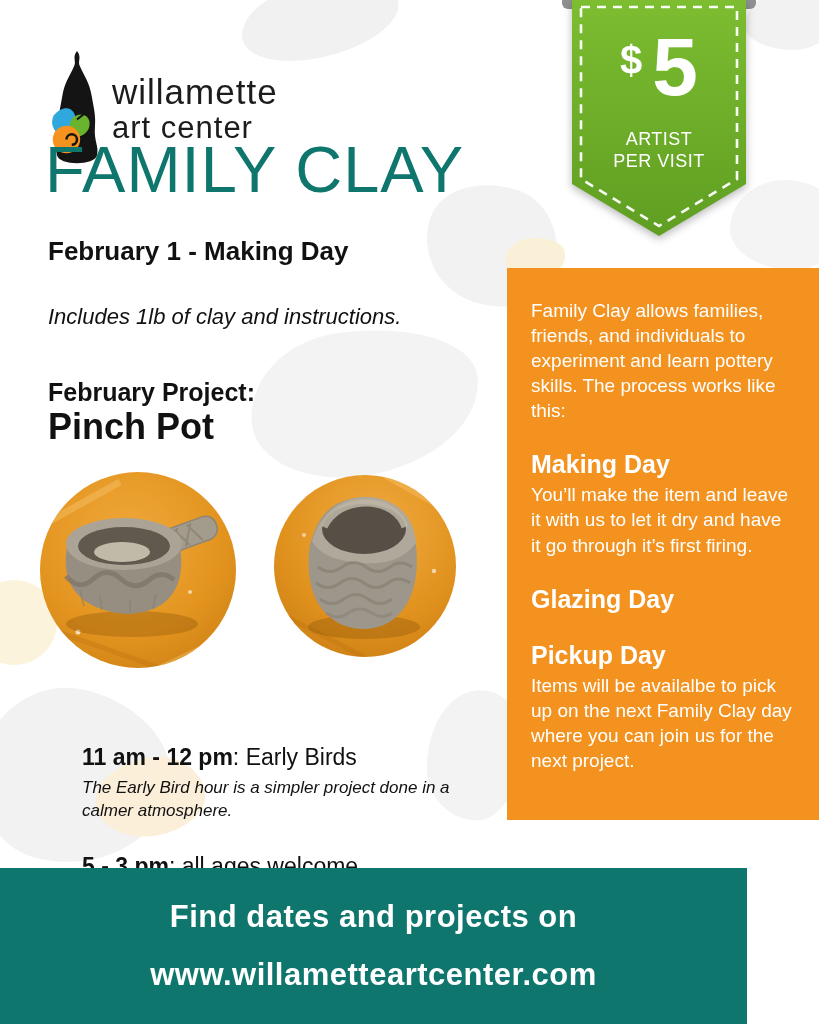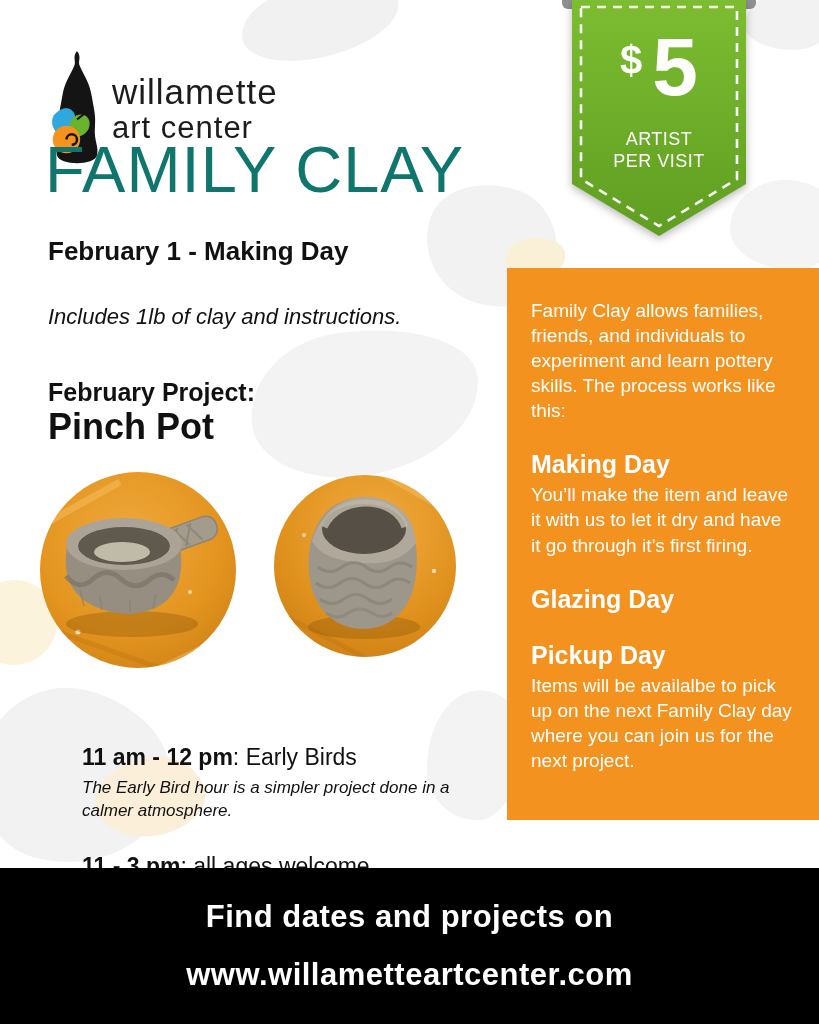--- a/index.html
+++ b/index.html
@@ -40,21 +40,21 @@
   .sched-time{font-weight:bold;}
   .sched-note{font-size:17px;font-style:italic;width:392px;line-height:1.38;margin-top:5px;}
   .sched-gap{margin-top:30px;}
   
   .info-panel{position:absolute;left:507px;top:268px;width:312px;height:552px;background:#f3921f;
               color:#fff;box-sizing:border-box;padding:30px 26px 0 24px;z-index:3;}
   .info-intro{font-size:19px;line-height:1.32;}
   .info-heading{font-size:25px;font-weight:bold;margin-top:27px;margin-bottom:3px;}
   .info-body{font-size:19px;line-height:1.32;}
   
-  .footer{position:absolute;left:0;top:868px;width:819px;height:156px;background:#000000;z-index:2;
+  .footer{position:absolute;left:0;top:868px;width:747px;height:156px;background:#0f766e;z-index:2;
           display:flex;flex-direction:column;justify-content:center;align-items:center;gap:22px;}
   .footer-line{color:#fff;font-size:31px;font-weight:bold;letter-spacing:.5px;}
 </style>
 </head>
 <body>
 
 <div class="page">
 
   <div class="blob" style="left:240px;top:-18px;width:160px;height:75px;background:#f1f1f1;border-radius:48% 52% 55% 45%/55% 48% 52% 45%;transform:rotate(-12deg);"></div>
   <div class="blob" style="left:745px;top:-10px;width:90px;height:60px;background:#f2f2f2;border-radius:50% 50% 45% 55%/60% 40% 60% 40%;"></div>
@@ -171,21 +171,21 @@
       </g>
     </svg>
   </div>
 
   <div class="schedule">
     <div class="sched-line">
       <span class="sched-time">11 am - 12 pm</span><span>: Early Birds</span>
     </div>
     <div class="sched-note">The Early Bird hour is a simpler project done in a calmer atmosphere.</div>
     <div class="sched-line sched-gap">
-      <span class="sched-time">11 - 3 pm</span><span>: all ages welcome</span>
+      <span class="sched-time">5 - 3 pm</span><span>: all ages welcome</span>
     </div>
   </div>
 
   <div class="info-panel">
     <div class="info-intro">Family Clay allows families, friends, and individuals to experiment and learn pottery skills. The process works like this:</div>
     <div class="info-heading">Making Day</div>
     <div class="info-body">You’ll make the item and leave it with us to let it dry and have it go through it’s first firing.</div>
     <div class="info-heading">Glazing Day</div>
     <div class="info-heading">Pickup Day</div>
     <div class="info-body">Items will be availalbe to pick up on the next Family Clay day where you can join us for the next project.</div>

